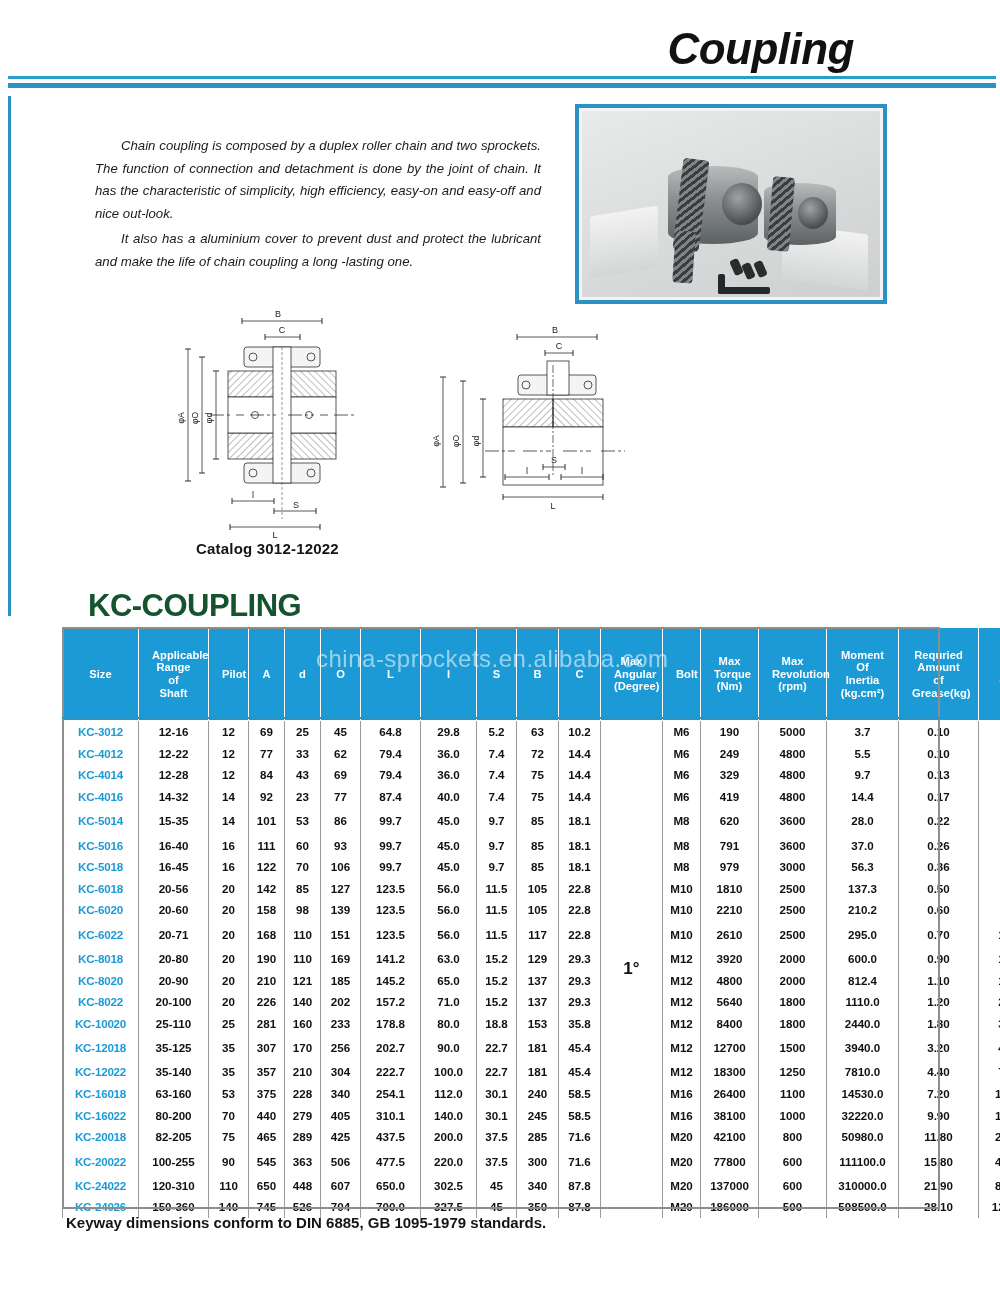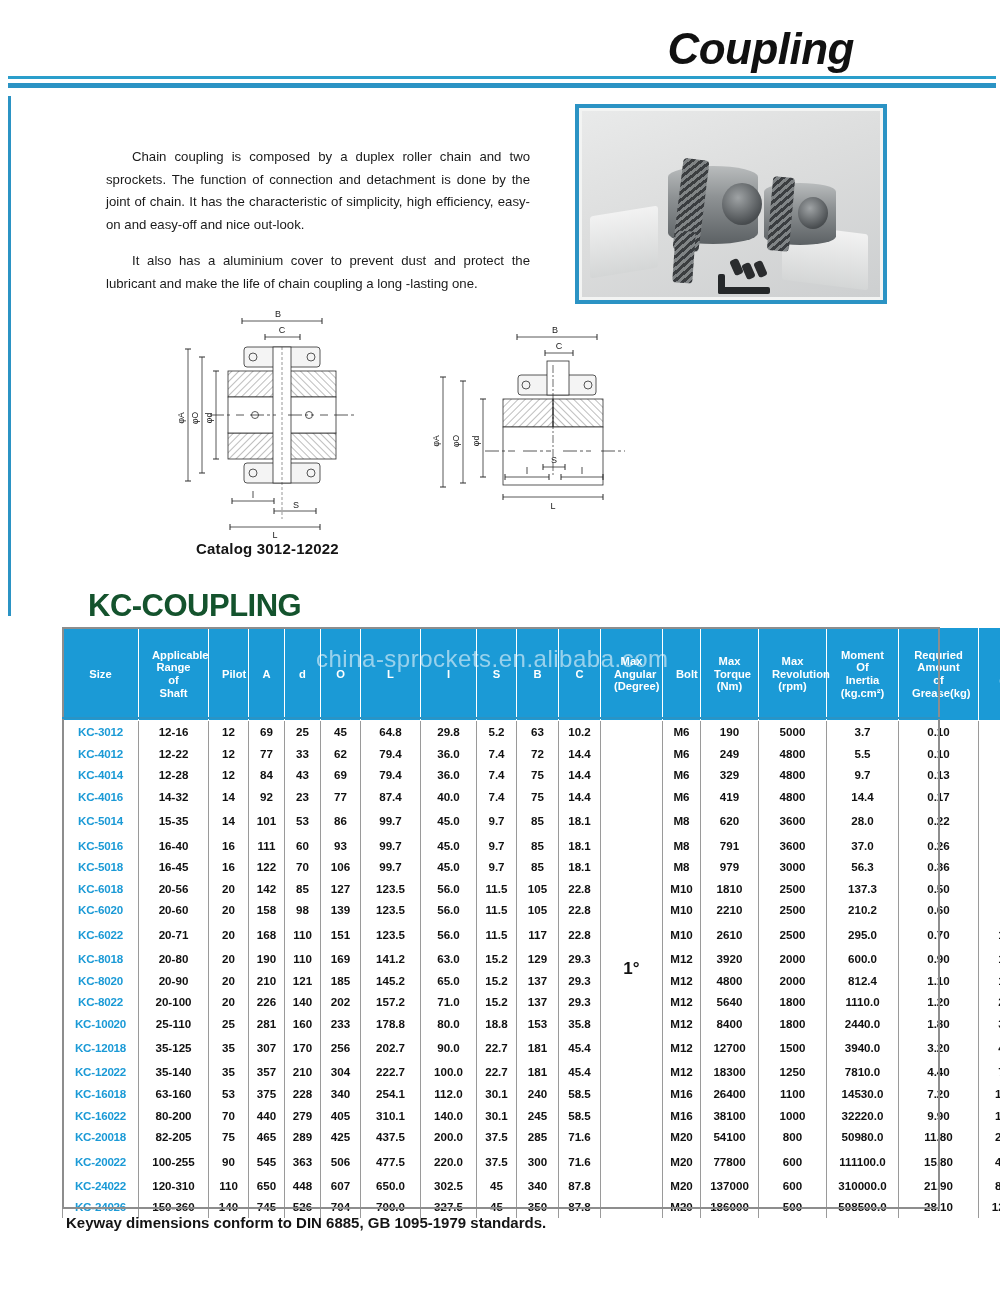--- a/index.html
+++ b/index.html
@@ -66,21 +66,21 @@
     position: absolute;
     left: 92px;
     top: 132px;
     width: 452px;
     font-size: 13.2px;
     line-height: 22.5px;
     color: #1a1a1a;
     text-align: justify;
     font-weight: 500;
   }
-  .intro p { margin: 14px; }
+  .intro p { margin: 3px; font-style: italic; }
   .intro p + p { margin-top: 2px; }
   .indent { display: inline-block; width: 26px; }
 
   
   .photo-frame {
     position: absolute;
     left: 575px;
     top: 104px;
     width: 312px;
     height: 200px;
@@ -812,21 +812,21 @@
           <td>75</td>
           <td>465</td>
           <td>289</td>
           <td>425</td>
           <td class="r">437.5</td>
           <td class="r">200.0</td>
           <td>37.5</td>
           <td>285</td>
           <td>71.6</td>
           <td>M20</td>
-          <td>54100</td>
+          <td>42100</td>
           <td>800</td>
           <td class="r">50980.0</td>
           <td class="r">11.80</td>
           <td class="r">286.0</td>
         </tr>
         <tr style="height: 27px;">
           <td class="size">KC-20022</td>
           <td>100-255</td>
           <td>90</td>
           <td>545</td>

